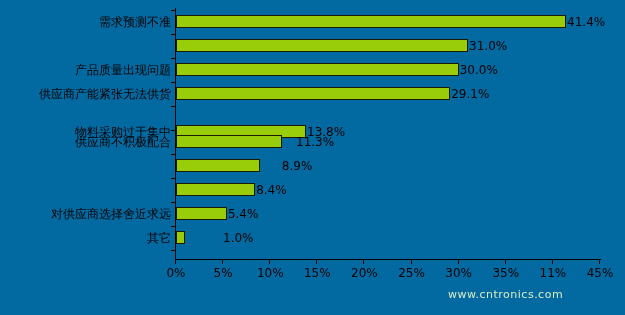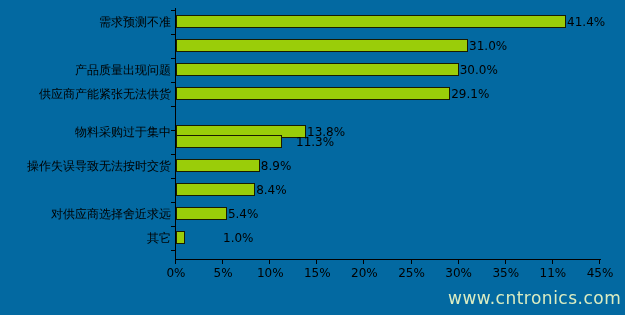--- a/index.html
+++ b/index.html
@@ -104,21 +104,21 @@
     font-size: 12px;
     color: #000000;
     white-space: nowrap;
   }
 
   
   #watermark {
     position: absolute;
     left: 448px;
     top: 288px;
-    font-size: 17px;
+    font-size: 11px;
     letter-spacing: 0.5px;
     color: #dcedc2;
     white-space: nowrap;
     font-family: "DejaVu Sans", "Liberation Sans", sans-serif;
   }
 </style>
 </head>
 <body>
 
 <div id="chart-root">
@@ -172,27 +172,27 @@
           <div class="cat-label">供应商产能紧张无法供货</div>
           <div class="bar" style="width: 274.187px;"></div>
           <div class="bar-value" style="left: 451.187px;">29.1%</div>
         </div>
         <div class="row" style="top: 120px;">
           <div class="cat-label">物料采购过于集中</div>
           <div class="bar" style="width: 130.027px;"></div>
           <div class="bar-value" style="left: 307.027px;">13.8%</div>
         </div>
         <div class="row" style="top: 130px;">
+          <div class="cat-label">供应商不积极配合</div>
           <div class="bar" style="width: 106.471px;"></div>
           <div class="bar-value" style="left: 296px;">11.3%</div>
         </div>
         <div class="row" style="top: 154px;">
-          <div class="cat-label">操作失误导致无法按时交货</div>
           <div class="bar" style="width: 83.8578px;"></div>
-          <div class="bar-value" style="left: 260.858px;">8.9%</div>
+          <div class="bar-value" style="left: 260.858px; padding-left: 21px;">8.9%</div>
         </div>
         <div class="row" style="top: 178px;">
           <div class="bar" style="width: 79.1467px;"></div>
           <div class="bar-value" style="left: 256.147px;">8.4%</div>
         </div>
         <div class="row" style="top: 202px;">
           <div class="cat-label">对供应商选择舍近求远</div>
           <div class="bar" style="width: 50.88px;"></div>
           <div class="bar-value" style="left: 227.88px;">5.4%</div>
         </div>

